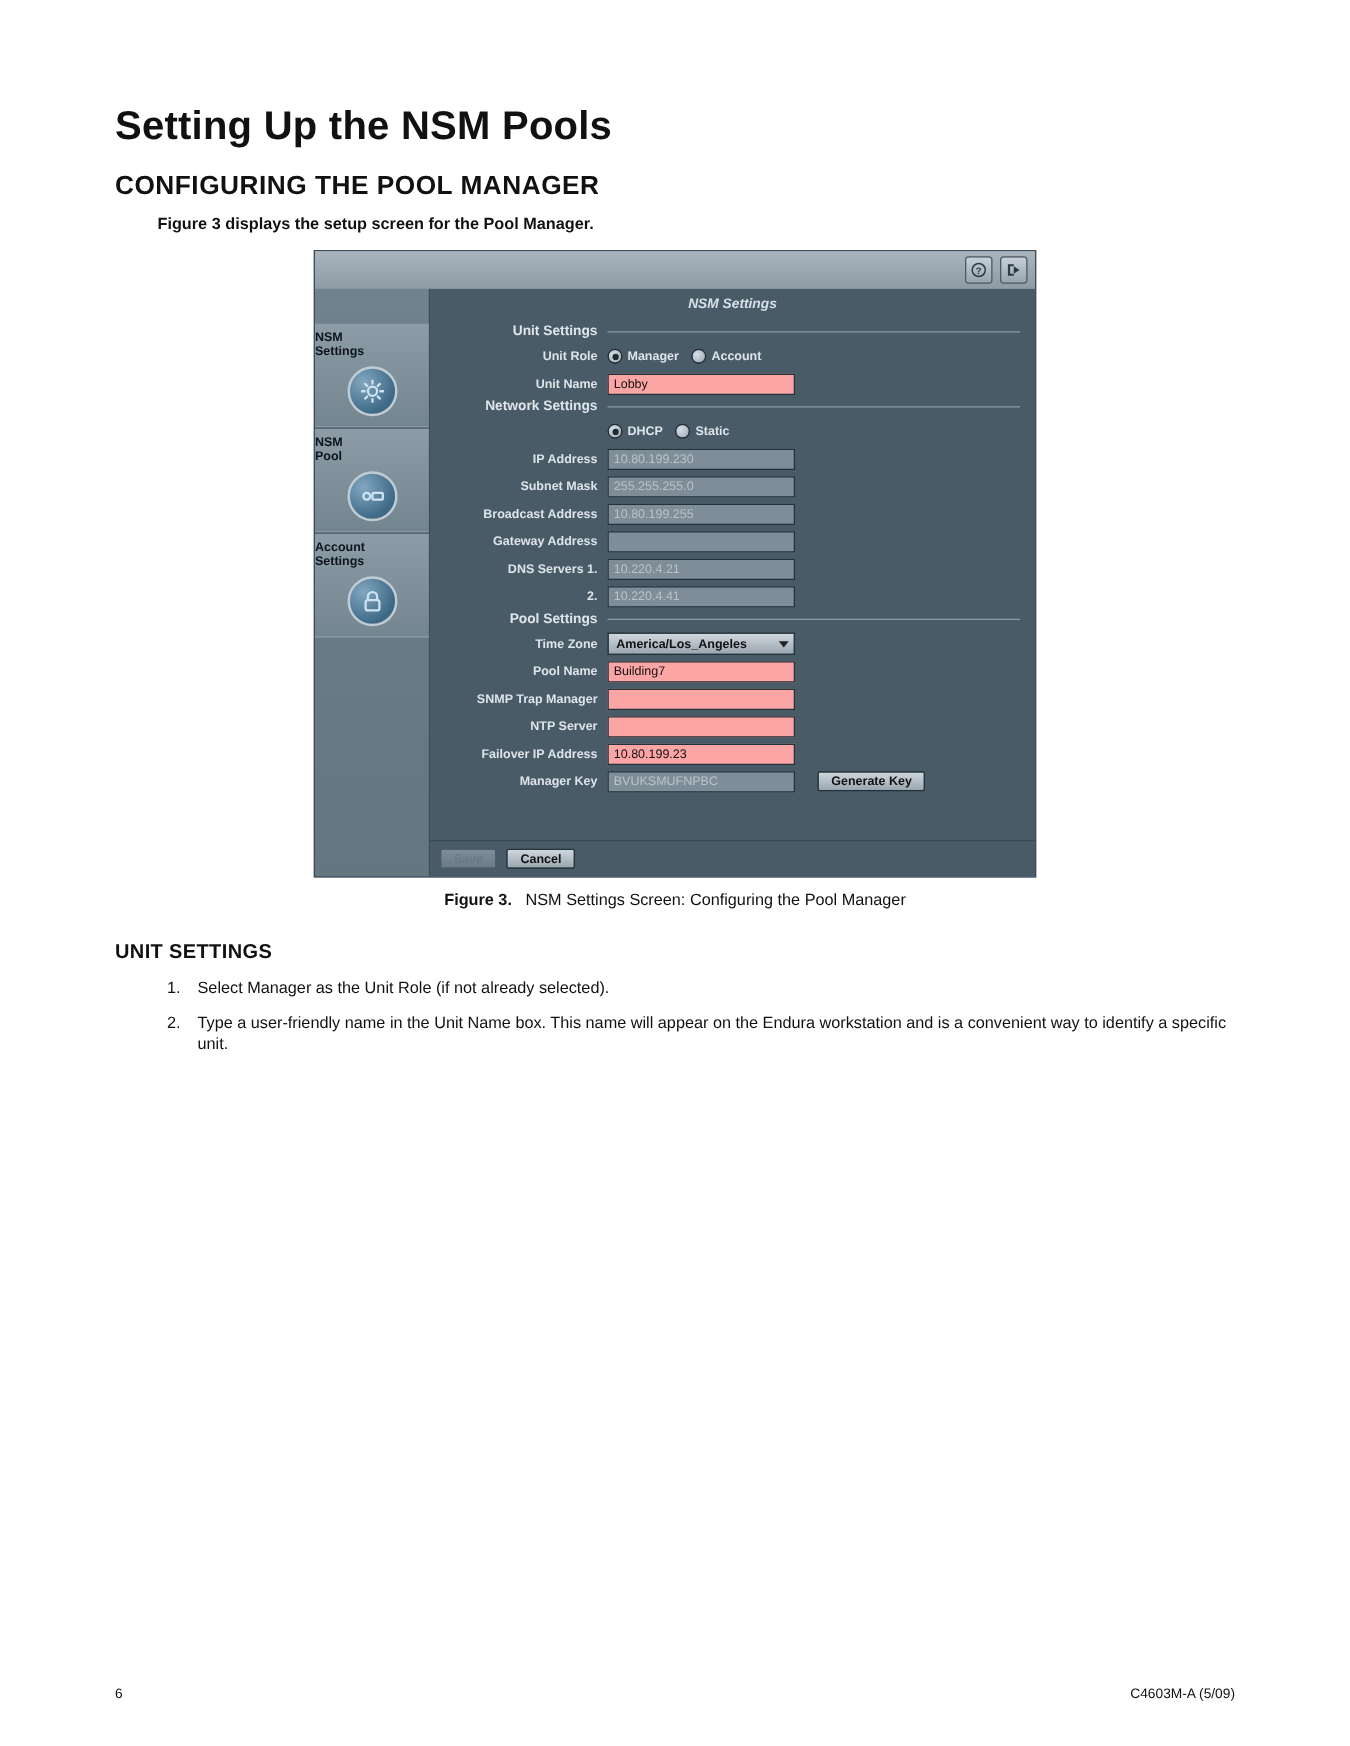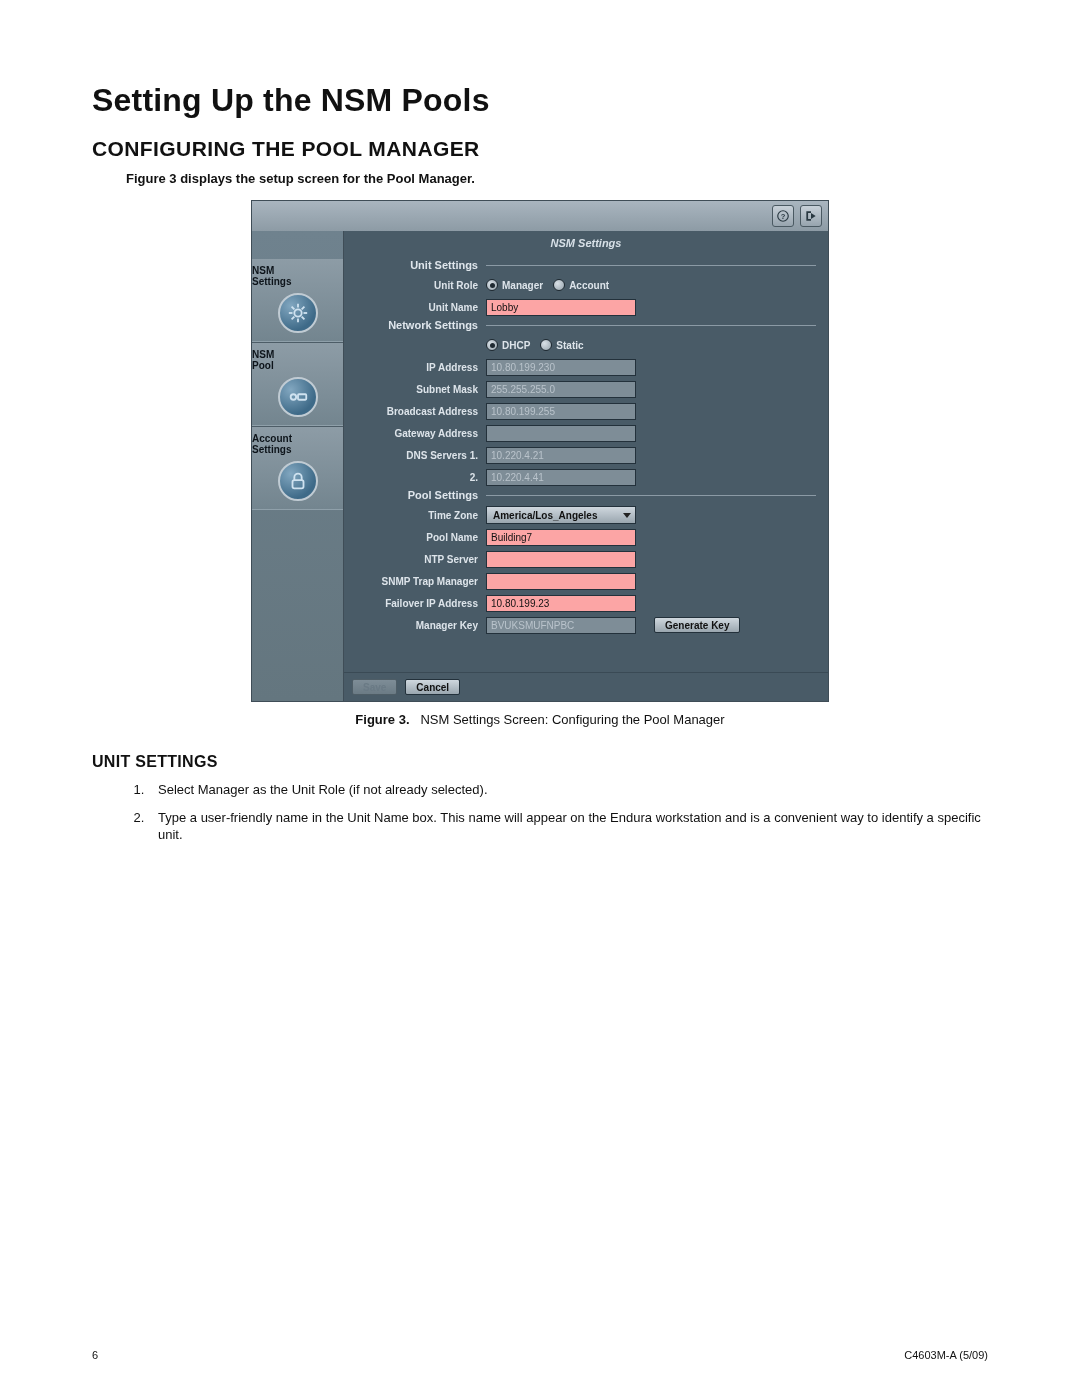--- a/index.html
+++ b/index.html
@@ -420,27 +420,27 @@
                 </div>
               </div>
             </div>
             <div class="row">
               <div class="lbl">Pool Name</div>
               <div class="ctrl">
                   <input class="txt" value="Building7" style="">
                 </div>
             </div>
             <div class="row">
+              <div class="lbl">SNMP Trap Manager</div>
+              <div class="ctrl">
+                  <input class="txt" value="" style="">
+                </div>
+            </div>
+            <div class="row">
               <div class="lbl">NTP Server</div>
-              <div class="ctrl">
-                  <input class="txt" value="" style="">
-                </div>
-            </div>
-            <div class="row">
-              <div class="lbl">SNMP Trap Manager</div>
               <div class="ctrl">
                   <input class="txt" value="" style="">
                 </div>
             </div>
             <div class="row">
               <div class="lbl">Failover IP Address</div>
               <div class="ctrl">
                   <input class="txt" value="10.80.199.23" style="">
                 </div>
             </div>

